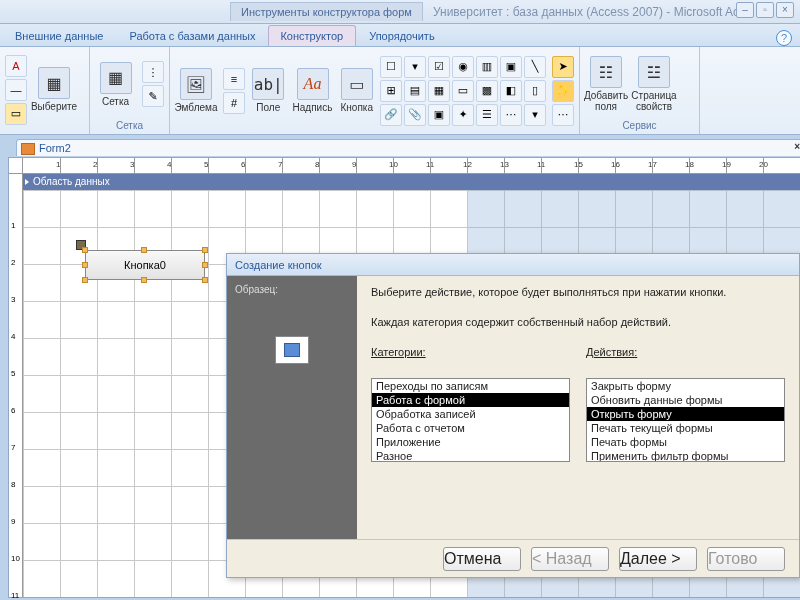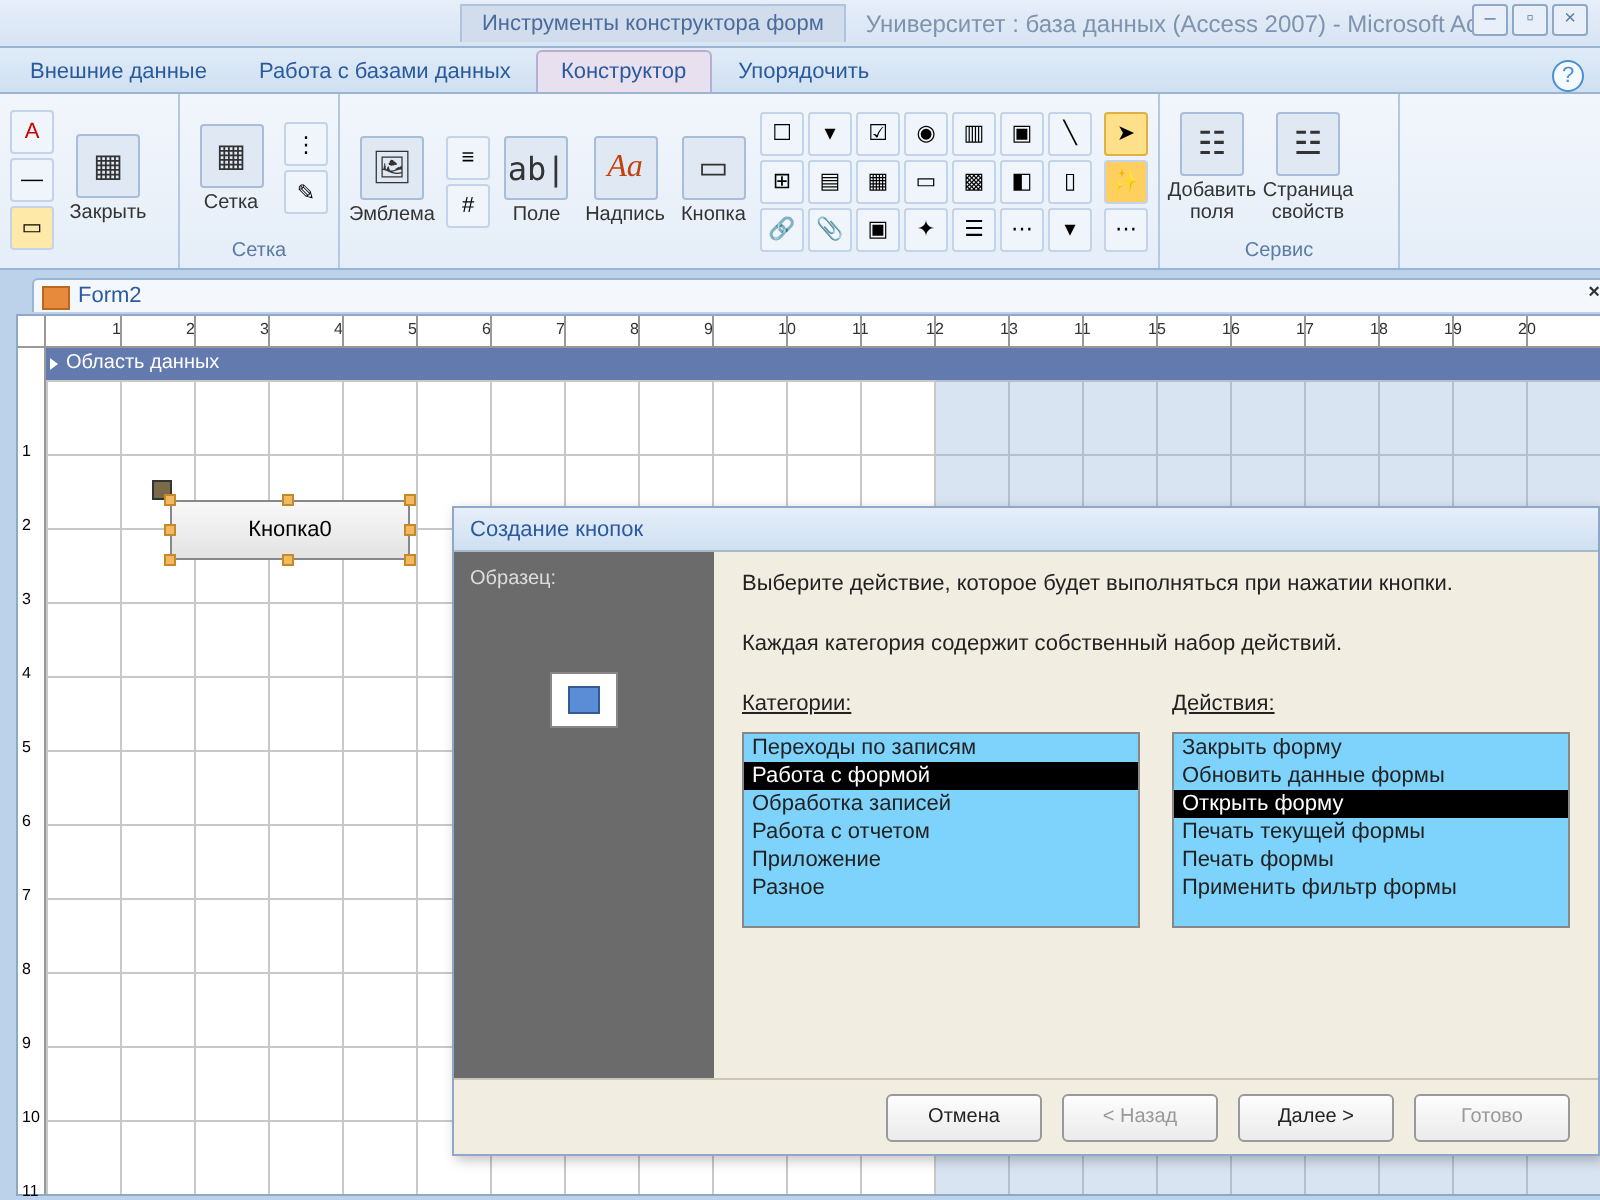--- a/index.html
+++ b/index.html
@@ -274,47 +274,47 @@
   .wizard-preview .sample .ico { width:16px;height:14px;background:#5a8dd6;border:1px solid #355a92;}
   .wizard-main {
     flex: 1;
     padding: 10px 14px;
     font-size: 11px;
     color: #222;
   }
   .wizard-main p { margin-bottom: 18px; }
   .listboxes { display:flex; gap:16px; margin-top:4px;}
   .lb-col { flex:1; display:flex; flex-direction:column;}
-  .lb-label { text-decoration: underline; margin-bottom: 8px;}
+  .lb-label { text-decoration: underline; margin-bottom: 20px;}
   .listbox {
     border: 1px solid #888;
-    background: #7dd3fc;
-    height: 98px;
+    background: #ffffff;
+    height: 84px;
     overflow: hidden;
     font-size: 11px;
   }
   .listbox .item { padding: 1px 4px; white-space:nowrap; }
   .listbox .item.selected { background: #000; color: #fff; }
   .wizard-buttons {
     height: 38px;
     display:flex;
     justify-content: flex-end;
     align-items: center;
     gap: 10px;
     padding-right: 14px;
     border-top: 1px solid #ccc6b8;
   }
   .wbtn {
     min-width: 78px;
     height: 24px;
     background: linear-gradient(#fdfdfd,#ebebeb);
     border: 1px solid #999;
     border-radius: 3px;
-    font-size: 10px;
-    text-align:center;
+    font-size: 16px;
+    text-align:left;
     line-height:22px;
     color:#222;
   }
   .wbtn.disabled { color:#999; }
 </style>
 </head>
 <body>
 
 <div class="titlebar">
   <div class="title-tools">Инструменты конструктора форм</div>
@@ -337,21 +337,21 @@
 <div class="ribbon">
   <div class="ribbon-group" style="width:90px">
     <div class="ribbon-group-body">
       <div class="smcol">
         <div class="rbtn-sm" style="color:#c00">A</div>
         <div class="rbtn-sm">—</div>
         <div class="rbtn-sm" style="background:#ffe9a8">▭</div>
       </div>
       <div class="rbtn-lg">
         <div class="ico">▦</div>
-        <span>Закрыть</span>
+        <span>Выберите</span>
       </div>
     </div>
     <div class="ribbon-group-label"></div>
   </div>
 
   <div class="ribbon-group" style="width:80px">
     <div class="ribbon-group-body">
       <div class="rbtn-lg">
         <div class="ico">▦</div>
         <span>Сетка</span>

